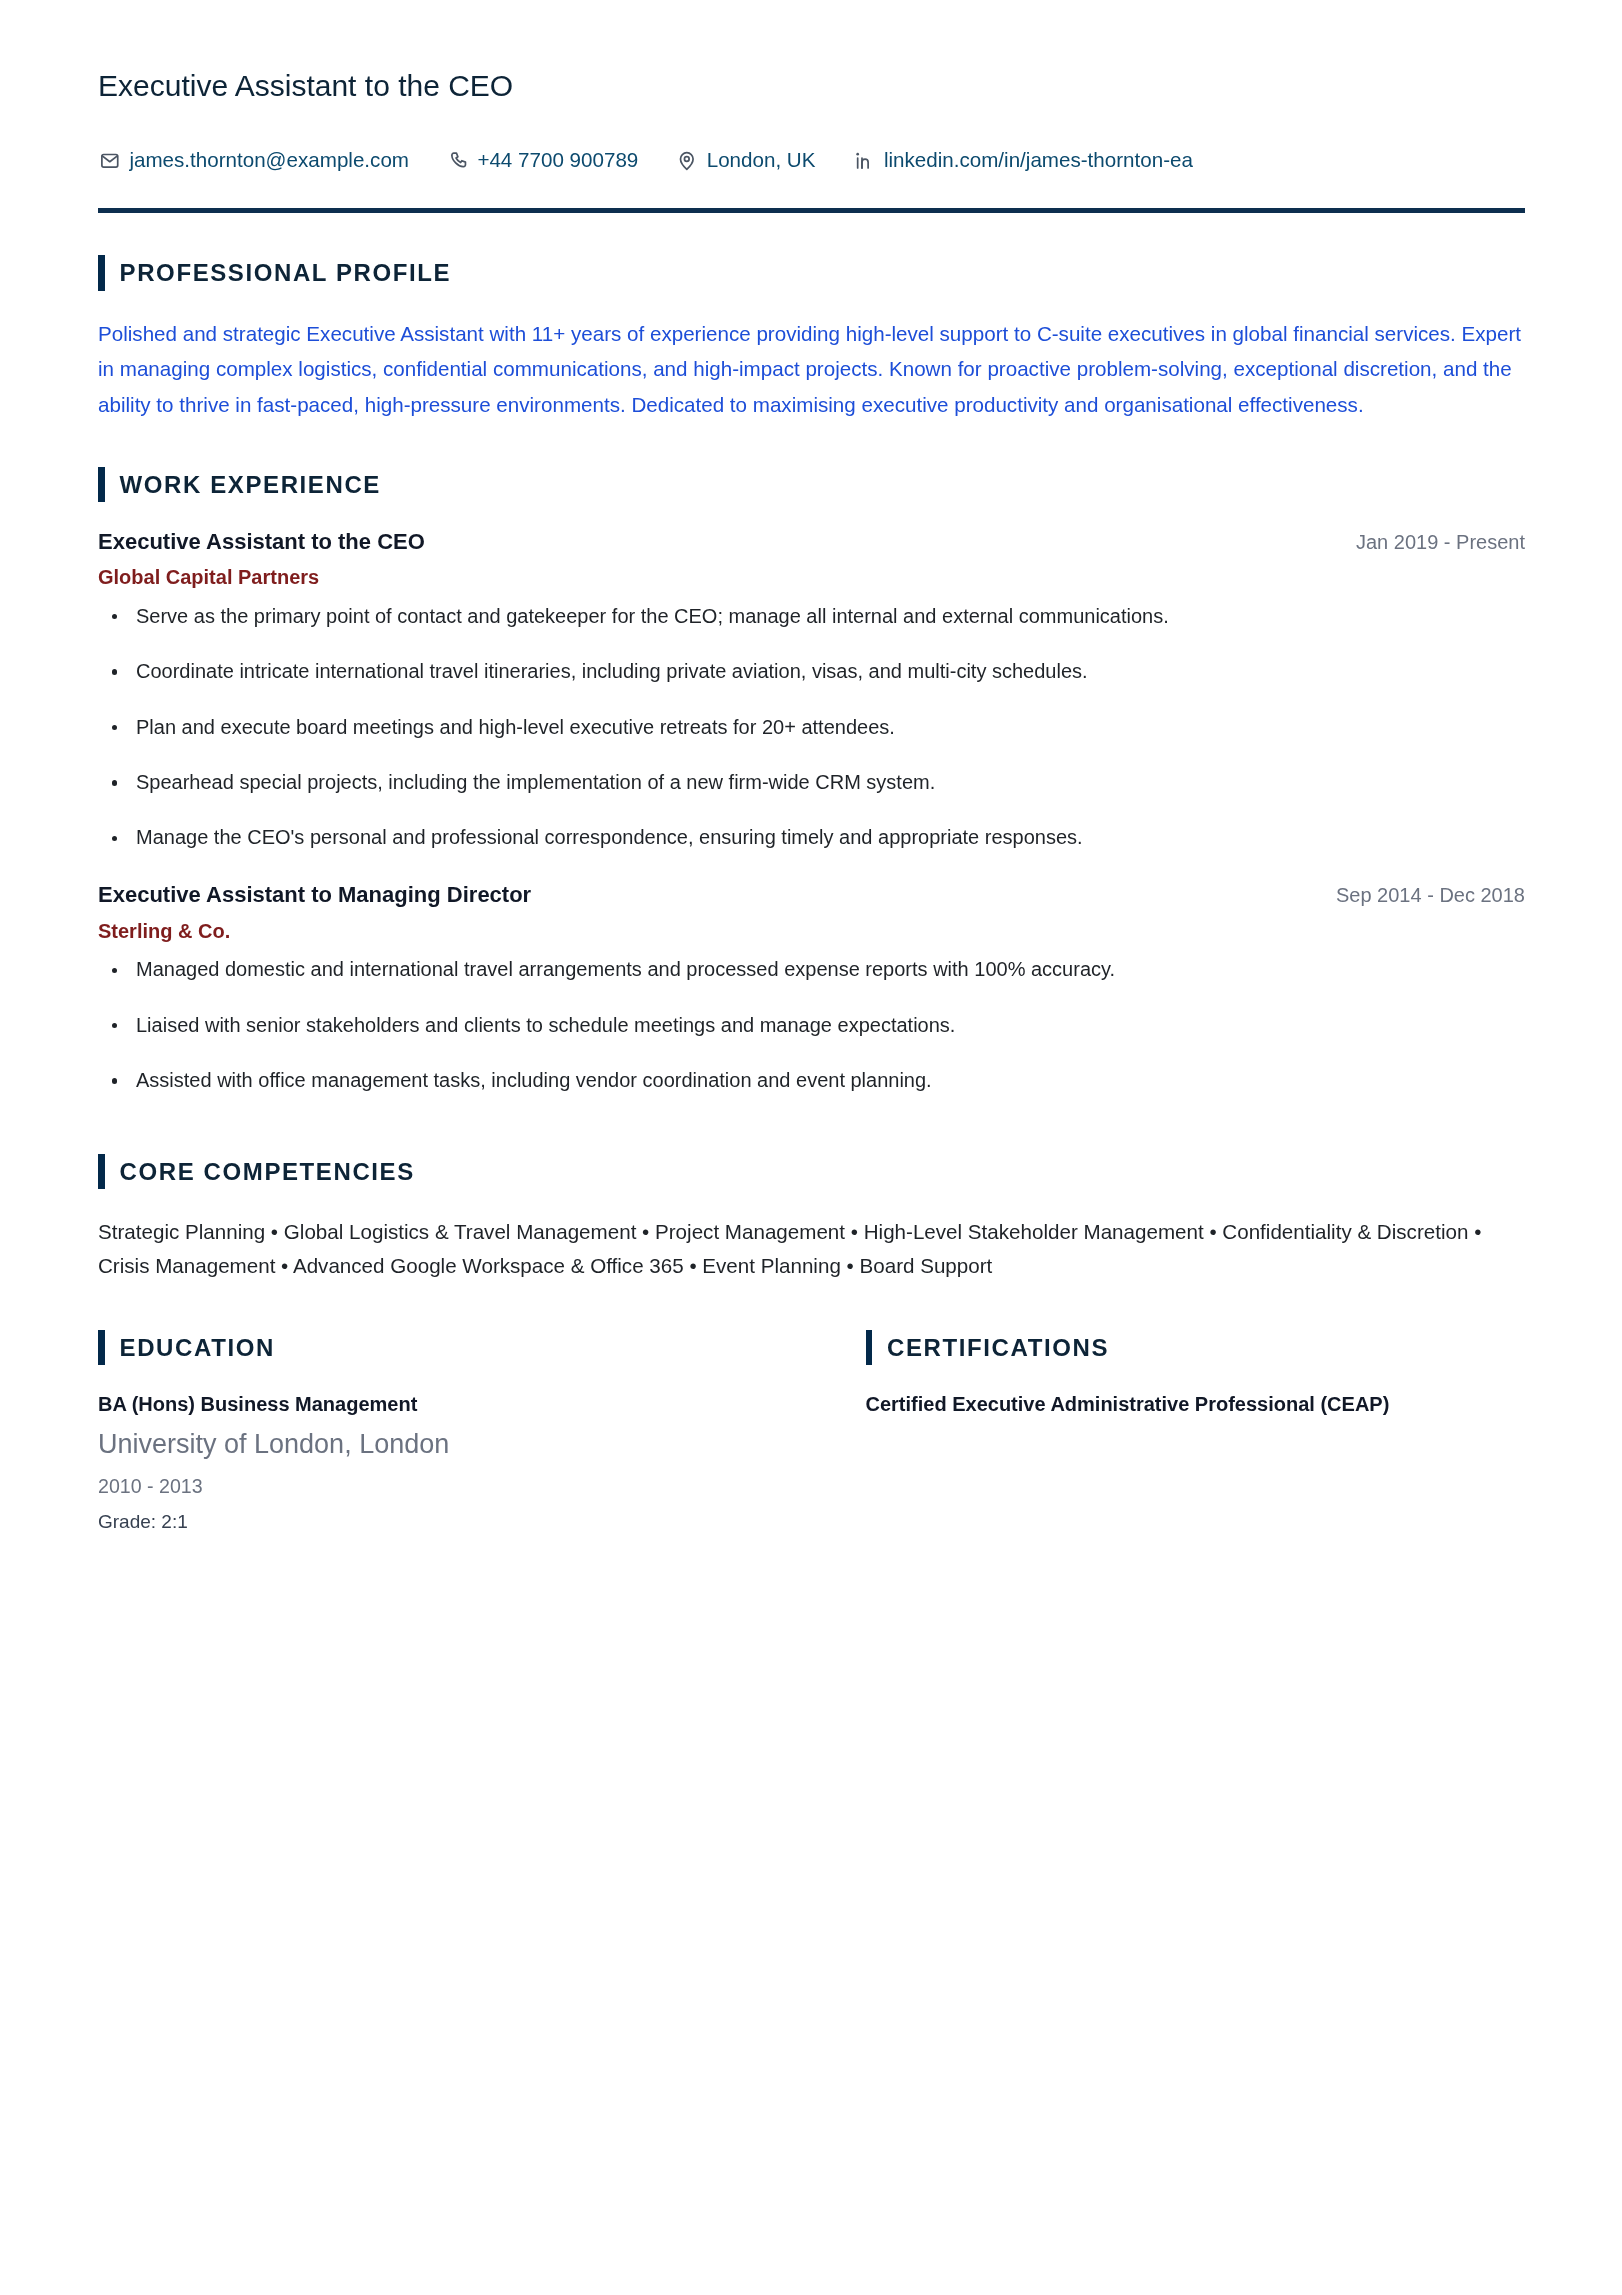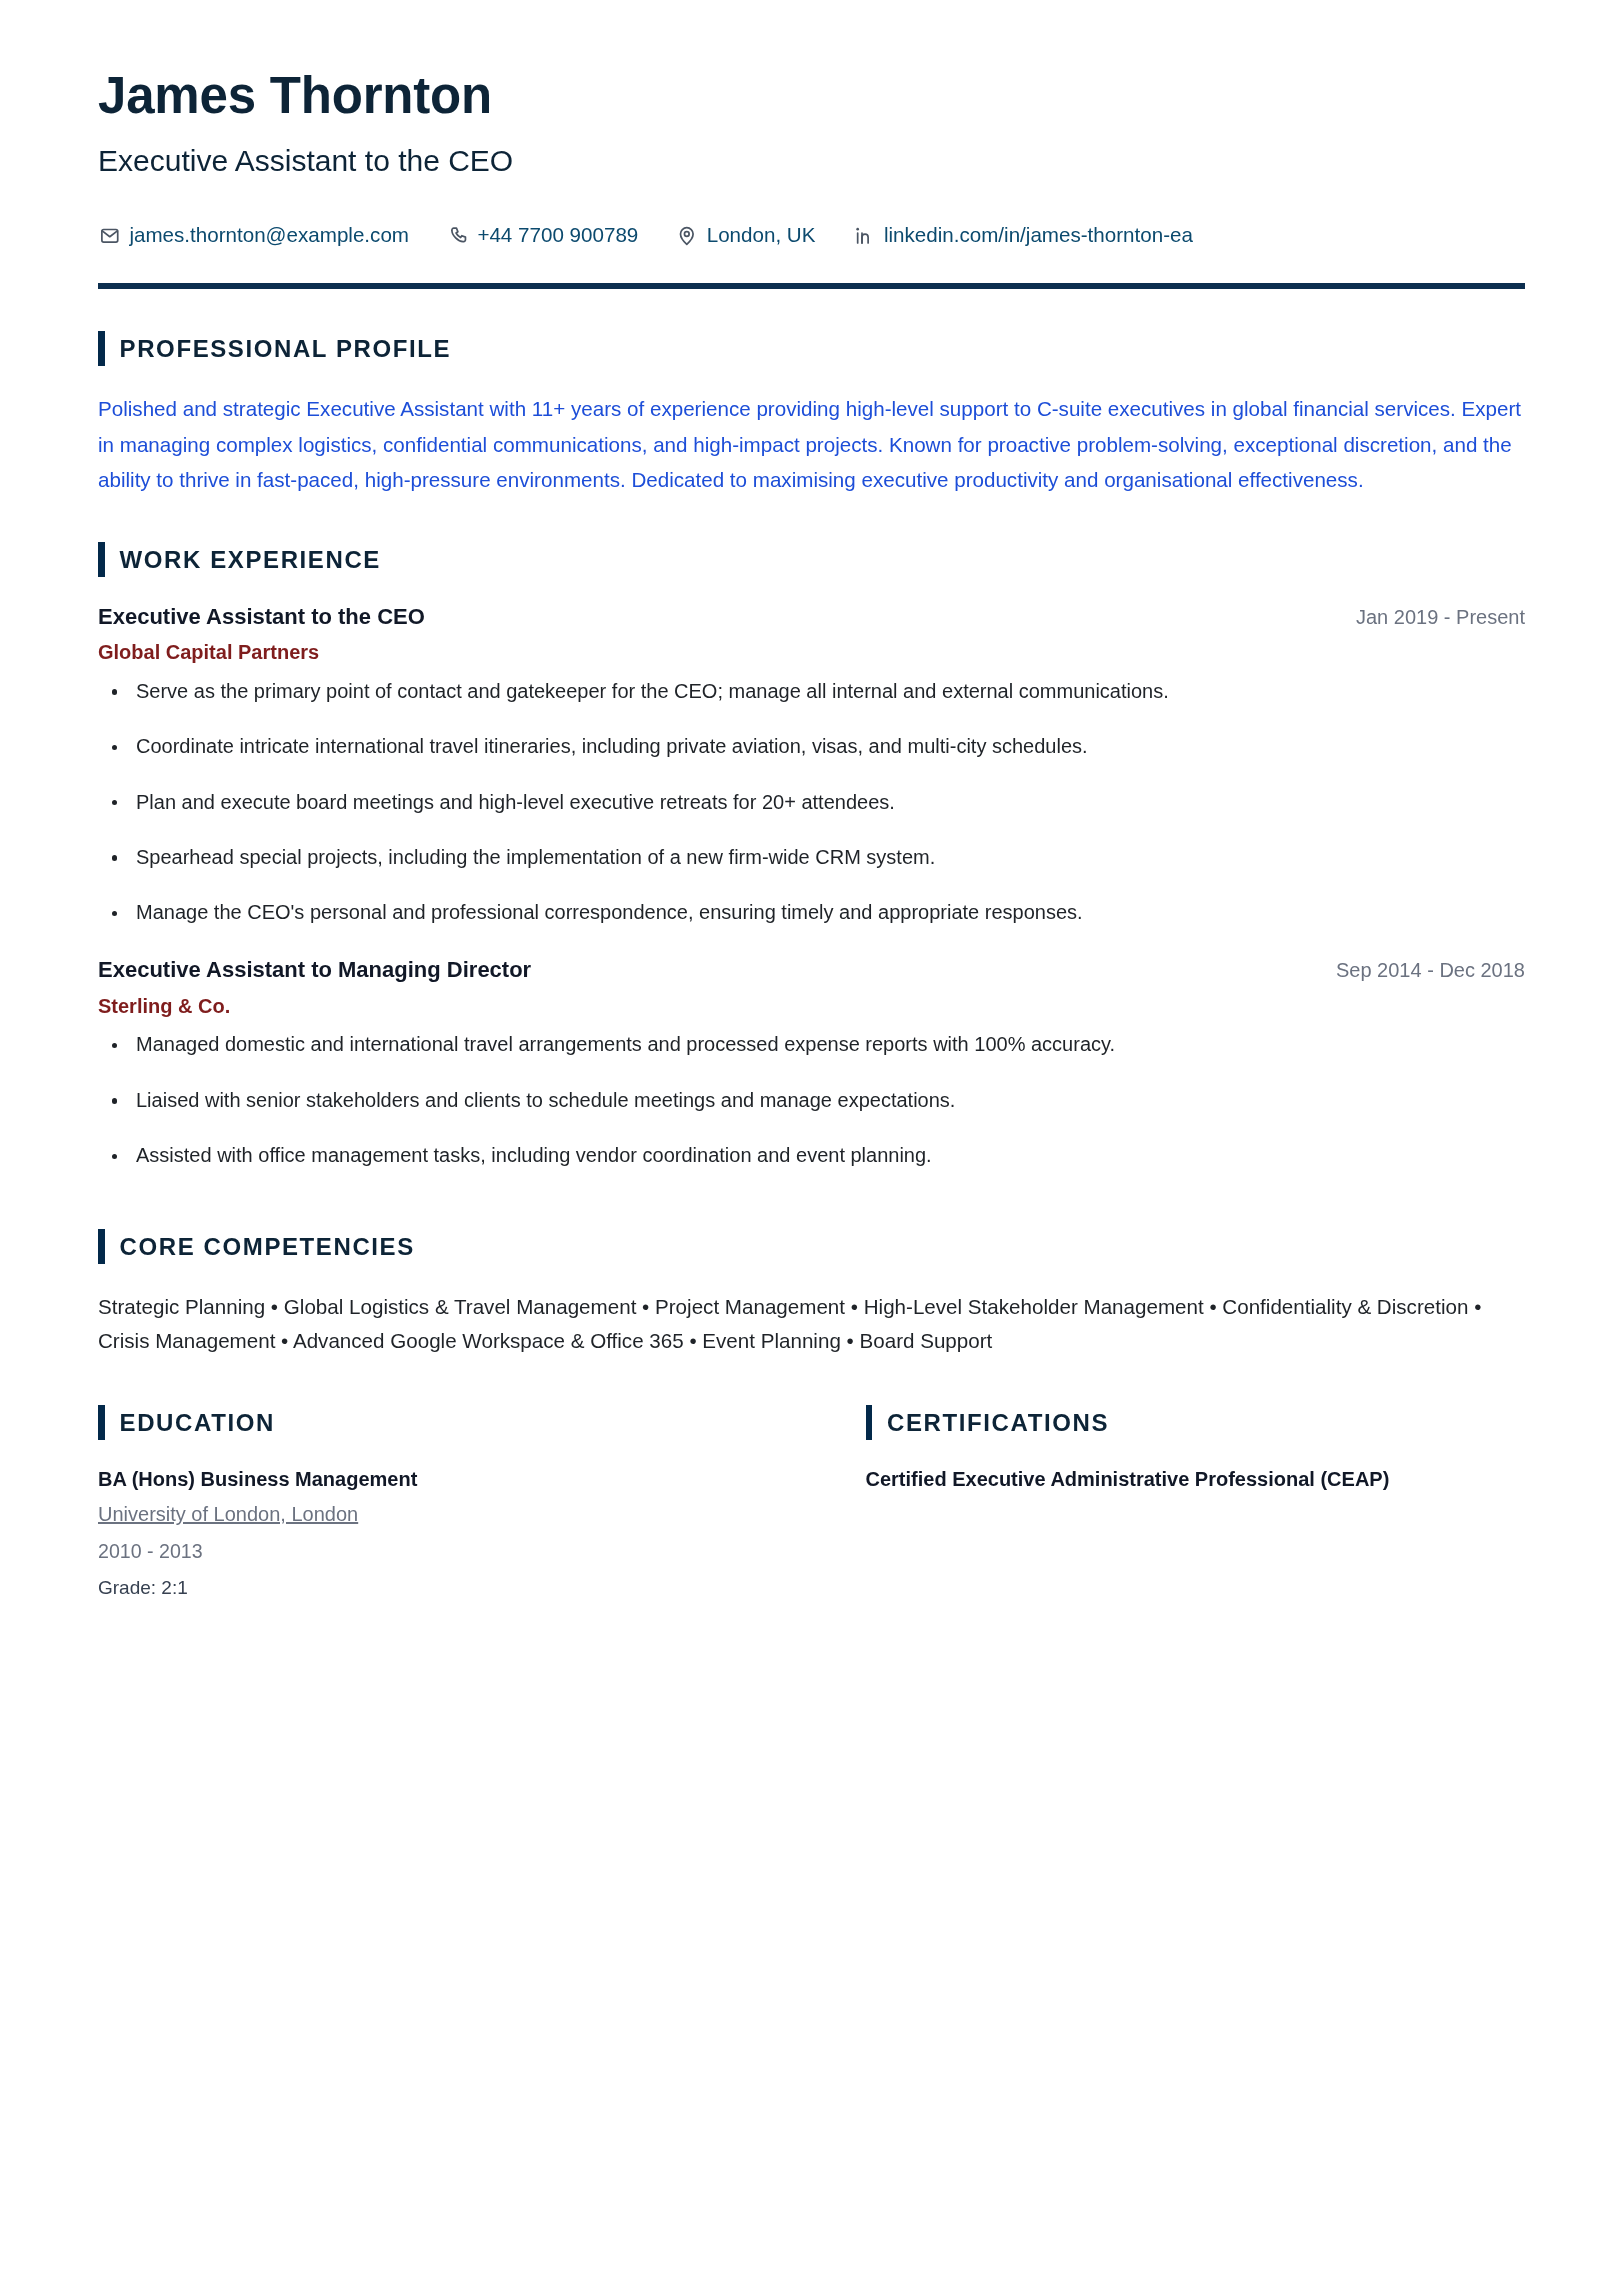--- a/index.html
+++ b/index.html
@@ -189,46 +189,44 @@
   .col.right { padding-left: 54px; }
 
   .entry-title {
     font-size: 20px;
     font-weight: bold;
     color: #111827;
     line-height: 1.3;
     margin-bottom: 9.8px;
   }
   .entry-sub {
-    font-size: 20px;
+    font-size: 27px;
     color: #6b7280;
     line-height: 1.35;
     margin-bottom: 9.8px;
-    text-decoration: underline;
   }
   .entry-meta {
     font-size: 19.6px;
     color: #6b7280;
     line-height: 1.35;
     margin-bottom: 9.8px;
   }
   .entry-grade {
     font-size: 19px;
     color: #374151;
     line-height: 1.35;
   }
 </style>
 </head>
 <body>
 
 <div class="page">
   <div class="inner">
 
     <header>
-      <h1 class="name">James Thornton</h1>
       <div class="headline">Executive Assistant to the CEO</div>
 
       <div class="contact-row">
 
         <div class="contact-item">
           <span class="contact-icon">
             <svg width="21.6" height="21.6" viewBox="0 0 24 24" fill="none" stroke="#4b5563" stroke-width="1.9" stroke-linecap="round" stroke-linejoin="round">
               <rect x="3.2" y="5" width="17.6" height="14" rx="2"></rect>
               <path d="M3.6 6.6 L12 13 L20.4 6.6"></path>
             </svg>

